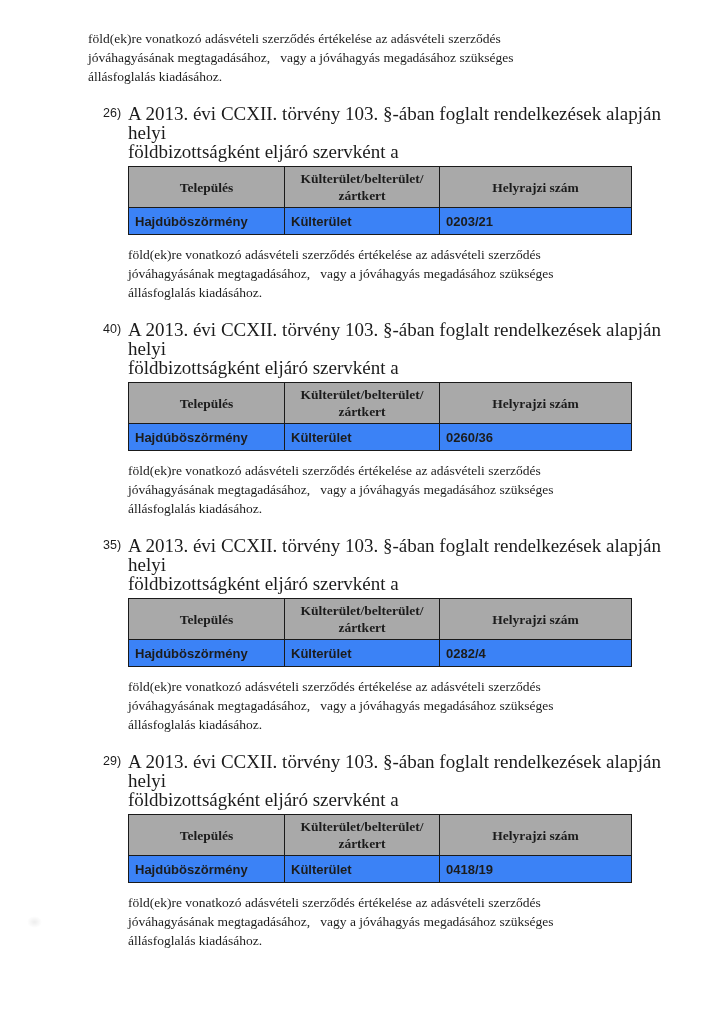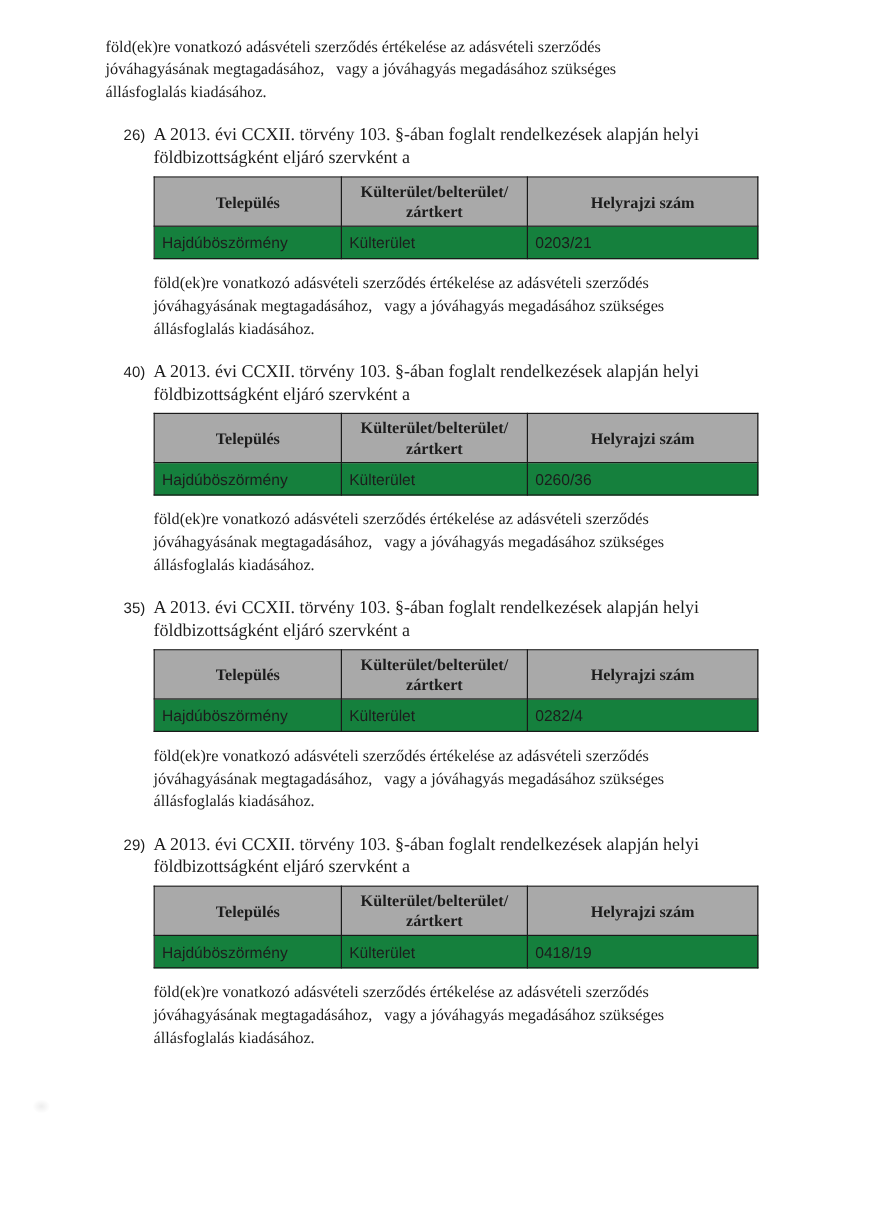--- a/index.html
+++ b/index.html
@@ -32,21 +32,21 @@
     margin-left:15px;
   }
   .num{
     font-family:"Liberation Sans", sans-serif;
     font-size:12.5px;
     line-height:19px;
     width:25px;
     flex:0 0 25px;
   }
   .lead{
-    font-size:15px;
+    font-size:19px;
     line-height:19px;
     white-space:pre-wrap;
   }
   table.parcel-table{
     margin-left:40px;
     margin-top:5px;
     width:503px;
     border-collapse:collapse;
     table-layout:fixed;
   }
@@ -60,26 +60,26 @@
     font-size:13.5px;
     line-height:17px;
     text-align:center;
     vertical-align:middle;
     padding:3px 4px;
     height:40px;
     white-space:pre-line;
   }
   .parcel-table td{
     font-family:"Liberation Sans", sans-serif;
-    font-weight:normal;
+    font-weight:bold;
     font-size:13px;
     height:27px;
     padding:2px 6px;
     vertical-align:middle;
-    background:#15803d;
+    background:#3b82f6;
   }
   .col-telepules{width:156px;}
   .col-jelleg{width:155px;}
   .col-hrsz{width:192px;}
   .follow{
     margin-left:40px;
     margin-top:10px;
   }
   .item-last{margin-top:17px;}
   .scan-smudge{

